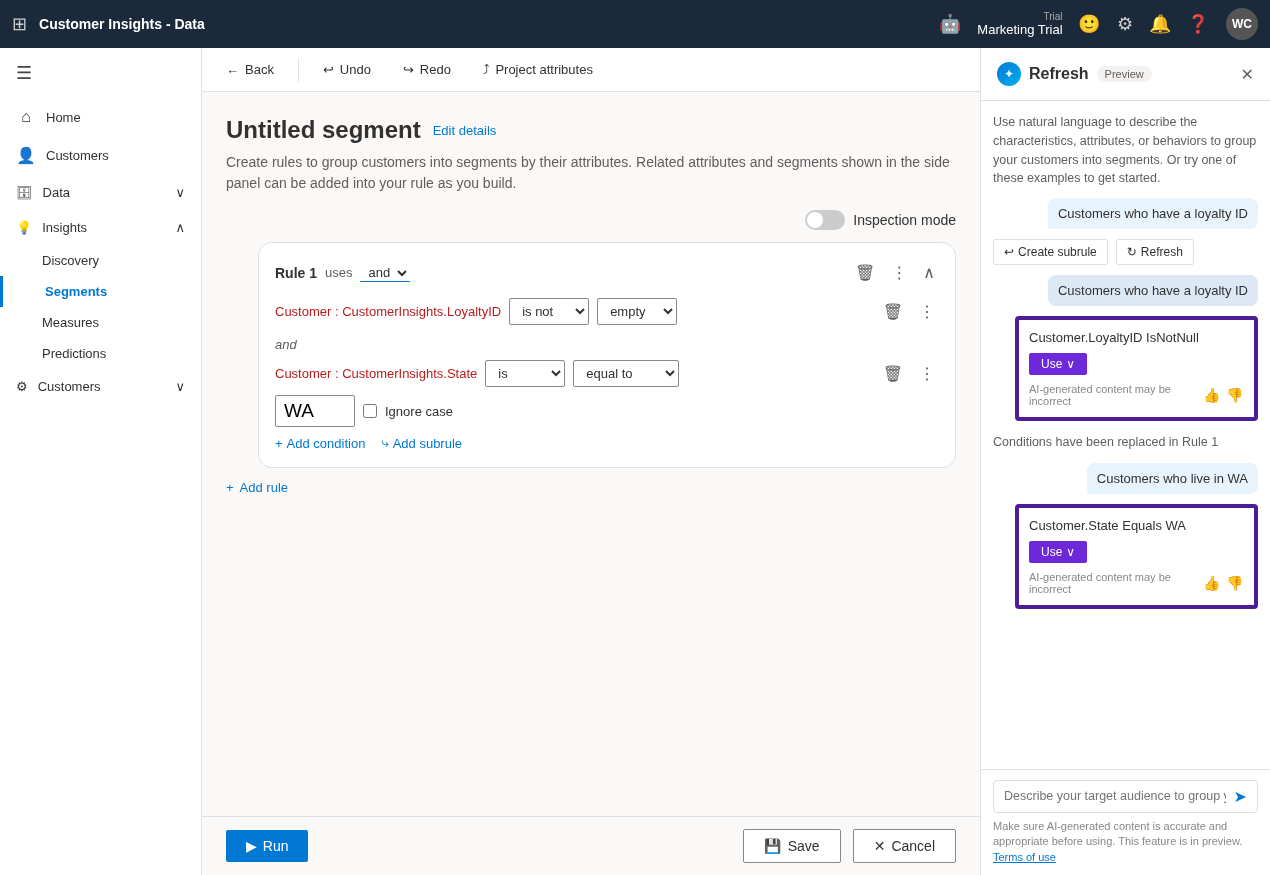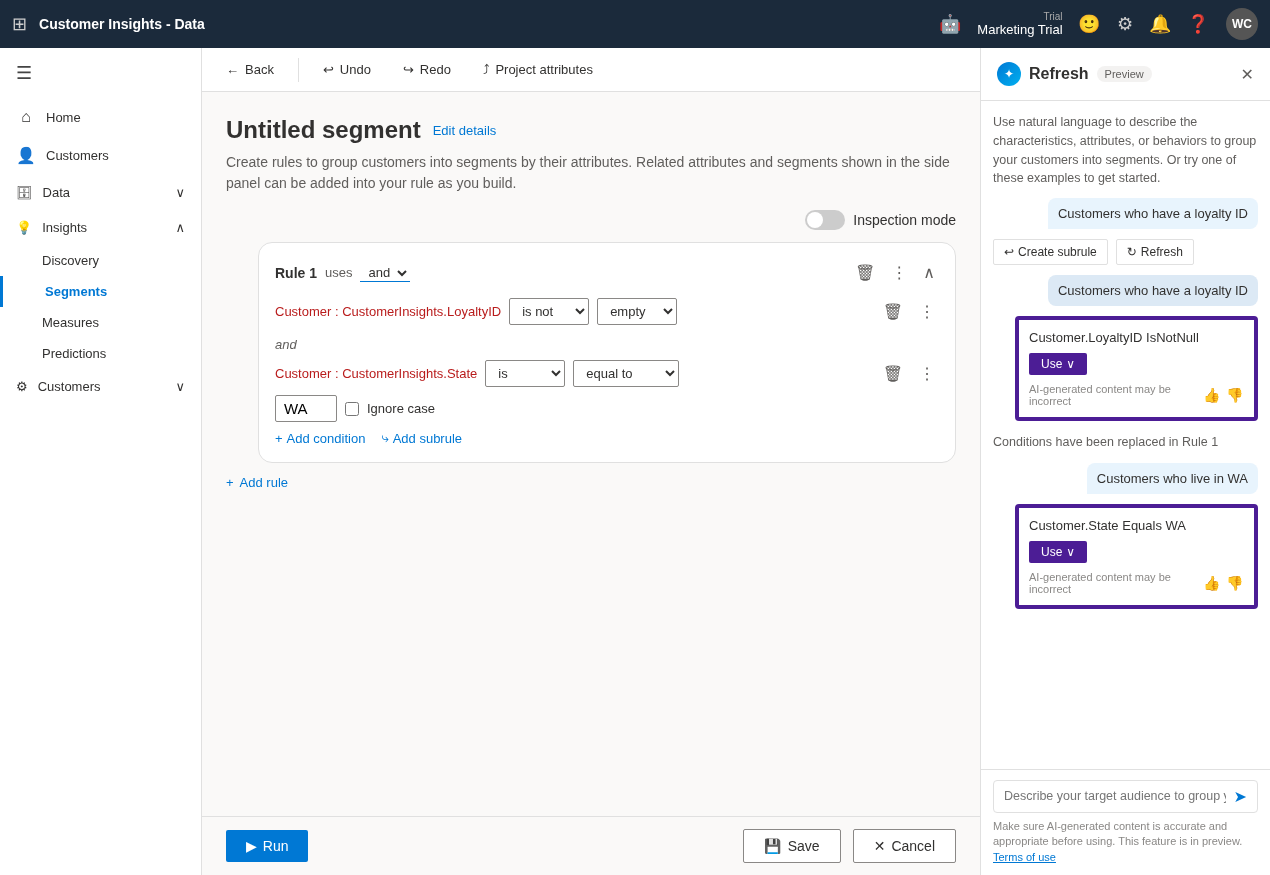--- a/index.html
+++ b/index.html
@@ -147,22 +147,22 @@
       cursor: pointer;
       min-width: 80px;
     }
     .condition-and { font-size: 13px; color: #605e5c; font-style: italic; padding: 4px 0 8px 0; }
 
     
     .value-input {
       border: 1px solid #8a8886;
       border-radius: 2px;
       padding: 4px 8px;
-      font-size: 15px;
-      width: 62px;
+      font-size: 19px;
+      width: 80px;
     }
     .ignore-case-row { display: flex; align-items: center; gap: 8px; margin-top: 4px; margin-bottom: 8px; }
     .ignore-case-checkbox { width: 14px; height: 14px; border: 1px solid #8a8886; cursor: pointer; }
     .ignore-case-label { font-size: 13px; color: #323130; }
 
     
     .add-row { display: flex; align-items: center; gap: 16px; margin-top: 8px; }
     .add-link { display: flex; align-items: center; gap: 4px; font-size: 13px; color: #0078d4; cursor: pointer; }
 
     
@@ -263,21 +263,21 @@
     .copilot-card {
       border: 4px solid #4c1d95;
       border-radius: 4px;
       padding: 10px;
       background: white;
       margin-left: 22px;
     }
     .copilot-card-text { font-size: 13px; color: #323130; margin-bottom: 8px; }
     .copilot-card-actions { display: flex; align-items: center; gap: 8px; }
     .use-btn {
-      background: #4c1d95;
+      background: #6d28d9;
       color: white;
       border: none;
       border-radius: 2px;
       padding: 4px 12px;
       font-size: 12px;
       cursor: pointer;
       display: flex;
       align-items: flex-start;
       gap: 4px;
     }

